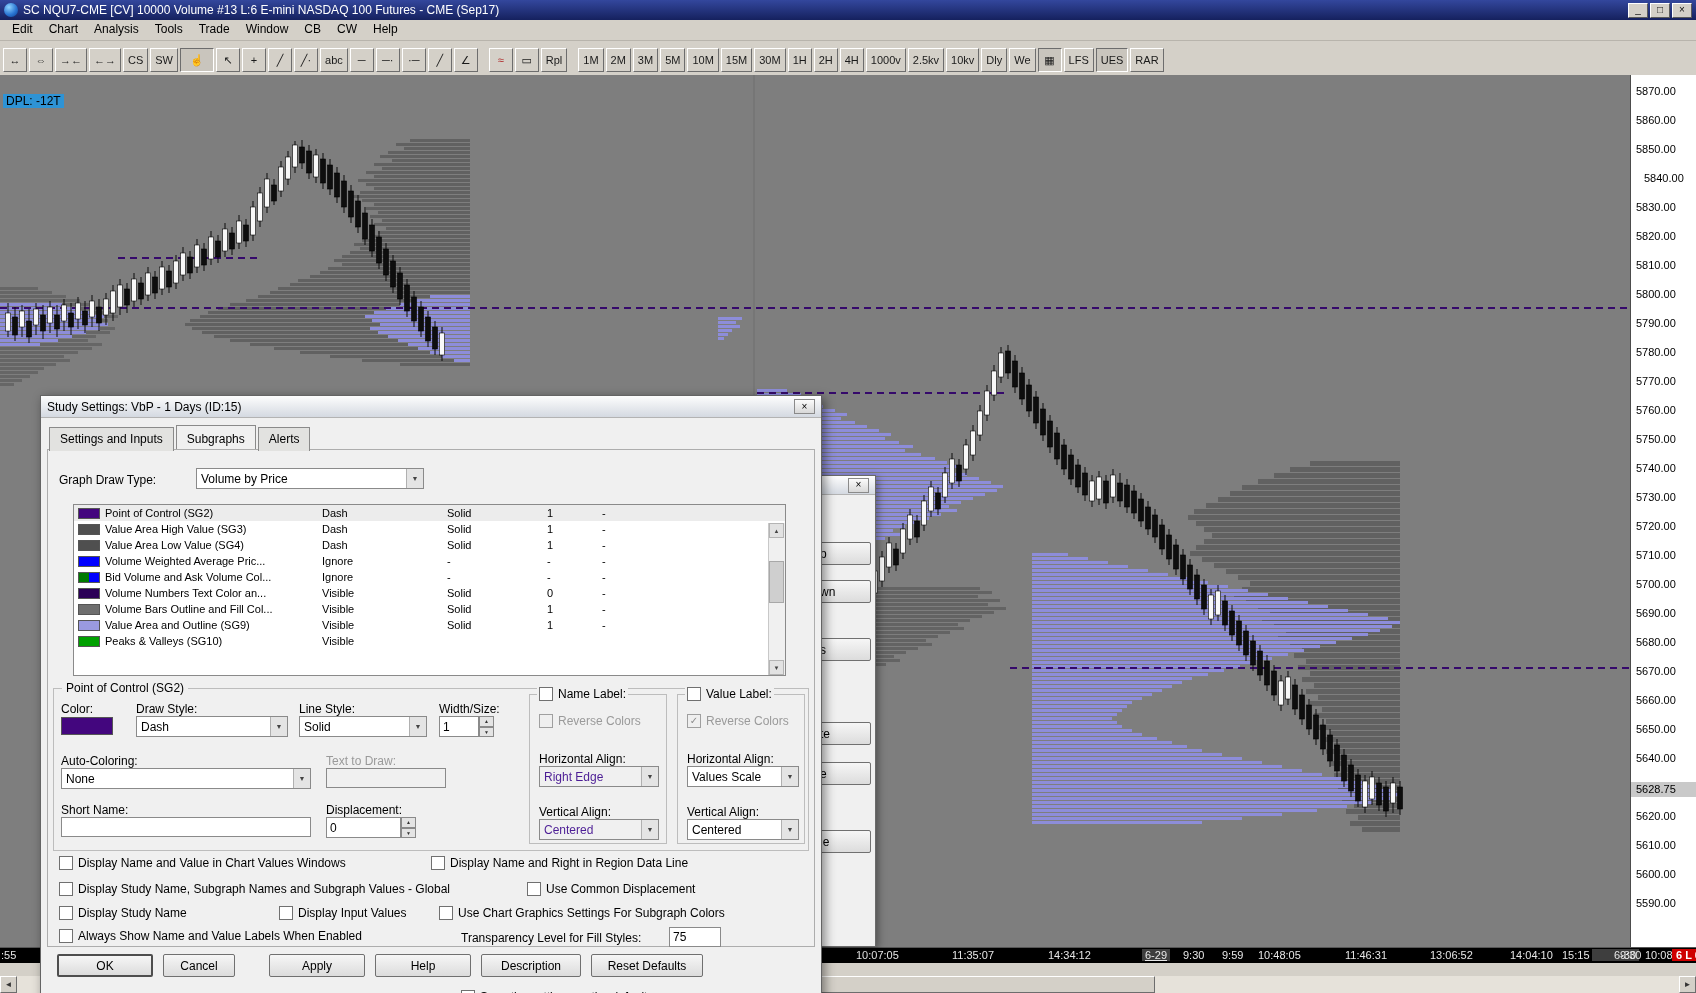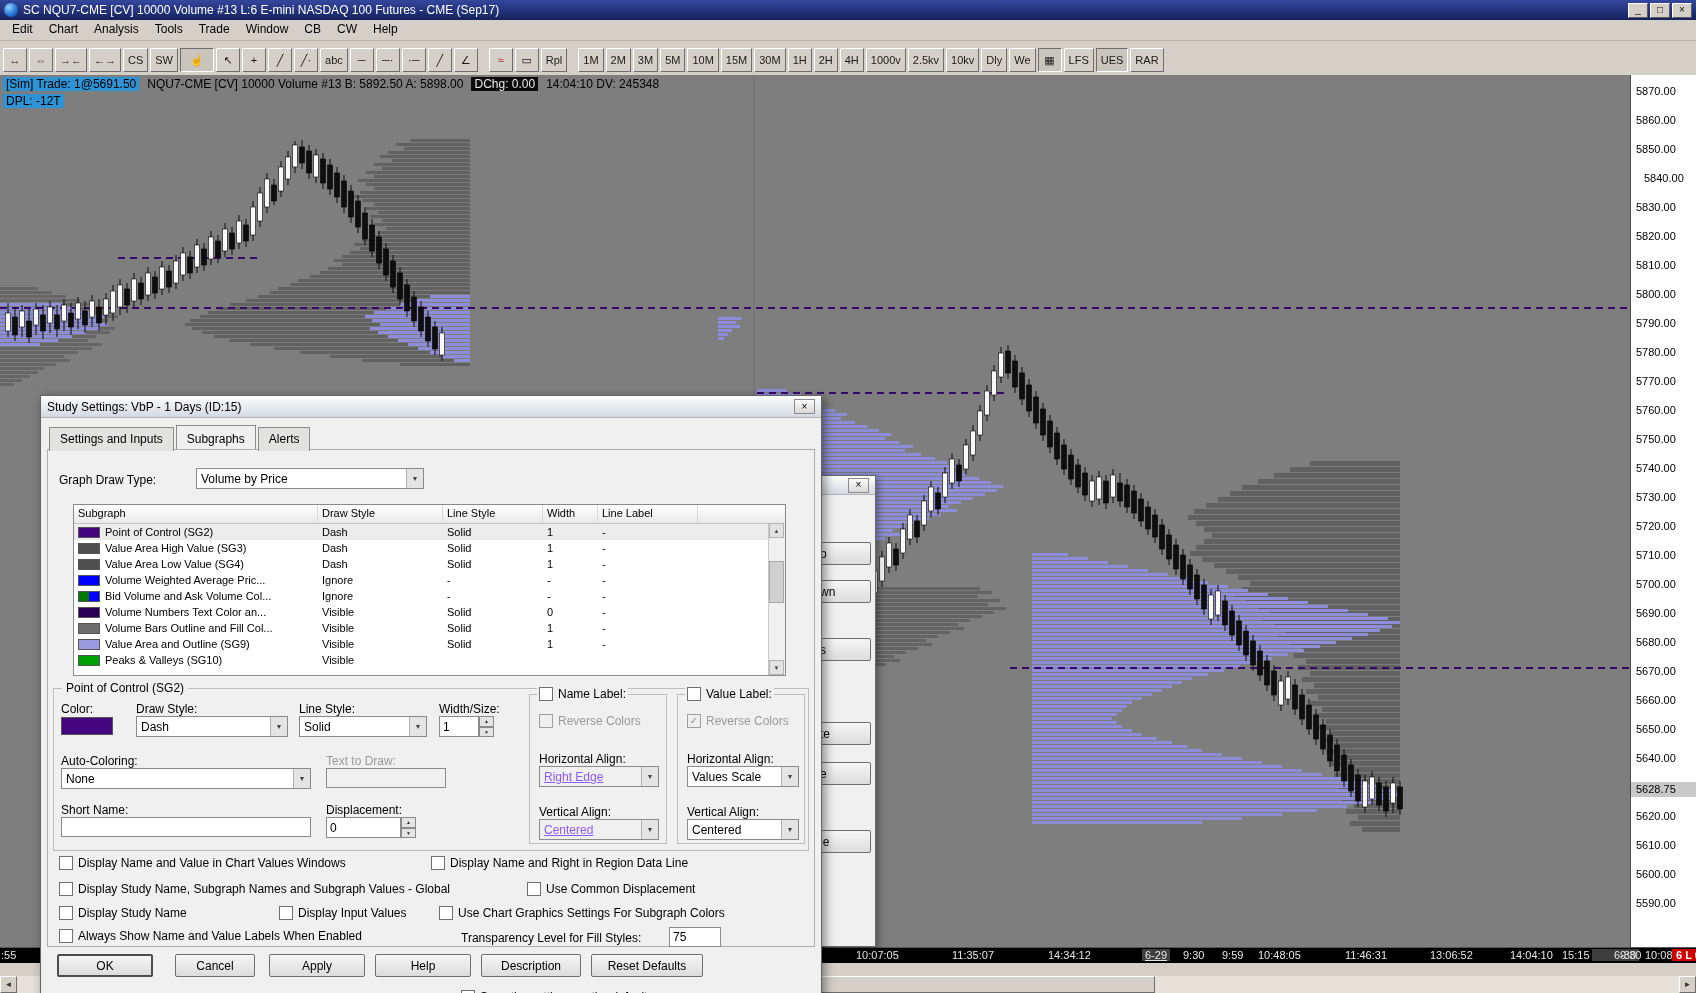--- a/index.html
+++ b/index.html
@@ -77,21 +77,21 @@
   .tab-frame { position:absolute; left:6px; top:53px; width:766px; height:496px;
                border:1px solid #adadad; background:transparent; }
   .lbl { position:absolute; white-space:nowrap; color:#000; }
   .lbl.dis { color:#9a9a9a; }
   .combo { position:absolute; height:21px; background:#fff; border:1px solid #8a8a8a;
            display:flex; align-items:center; box-sizing:border-box; }
   .combo .cv { flex:1; padding:0 4px; overflow:hidden; white-space:nowrap; }
   .combo .ca { width:16px; height:100%; background:#e4e4e4; border-left:1px solid #b0b0b0;
                font-size:7px; display:flex; align-items:center; justify-content:center; color:#444; }
   .combo.disabled { background:#f0f0f0; }
-  .combo.disabled .cv { color:#8b5cf6;text-decoration:underline; }
+  .combo.disabled .cv { color:#4c1d95; }
   .inputbox { position:absolute; height:20px; border:1px solid #8a8a8a; background:#fff;
               font:inherit; padding:0 3px; box-sizing:border-box; }
   .inputbox.disabled { background:#f0f0f0; }
   .spin { position:absolute; height:21px; display:flex; box-sizing:border-box; }
   .spin input { flex:1; min-width:0; border:1px solid #8a8a8a; padding:0 3px; font:inherit; }
   .spin .sb { width:15px; display:flex; flex-direction:column; }
   .spin .sb div { flex:1; border:1px solid #8a8a8a; background:#e4e4e4; font-size:5px;
                   text-align:center; line-height:8px; color:#333; }
   .cb { position:absolute; display:flex; align-items:center; gap:5px; white-space:nowrap; }
   .cbx { width:12px; height:12px; border:1px solid #707070; background:#fff; flex:0 0 12px;
@@ -819,26 +819,20 @@
         <rect x="1369.5" y="702" width="5" height="22" fill="#f8f8f8" stroke="#000" stroke-width="0.6"></rect>
         <line x1="1379" y1="702" x2="1379" y2="736" stroke="#0c0c0c" stroke-width="1"></line>
         <rect x="1376.5" y="708" width="5" height="22" fill="#0e0e0e" stroke="#000" stroke-width="0.6"></rect>
         <line x1="1386" y1="706" x2="1386" y2="742" stroke="#0c0c0c" stroke-width="1"></line>
         <rect x="1383.5" y="712" width="5" height="24" fill="#0e0e0e" stroke="#000" stroke-width="0.6"></rect>
         <line x1="1393" y1="702" x2="1393" y2="738" stroke="#0c0c0c" stroke-width="1"></line>
         <rect x="1390.5" y="708" width="5" height="20" fill="#f8f8f8" stroke="#000" stroke-width="0.6"></rect>
         <line x1="1400" y1="706" x2="1400" y2="740" stroke="#0c0c0c" stroke-width="1"></line>
         <rect x="1397.5" y="712" width="5" height="22" fill="#0e0e0e" stroke="#000" stroke-width="0.6"></rect>
       </svg>
-    <div class="ov-row" style="top:2px">
-      <span class="badge-blue">[Sim]  Trade: 1@5691.50</span>
-      <span>NQU7-CME [CV]  10000 Volume   #13 B: 5892.50 A: 5898.00</span>
-      <span class="badge-dark">DChg: 0.00</span>
-      <span>14:04:10 DV: 245348</span>
-    </div>
     <div class="ov-row" style="top:19px">
       <span class="badge-blue">DPL: -12T</span>
     </div>
   </div>
   <div class="price-scale">
       <div class="scale-label" style="top: 10px;">5870.00</div>
       <div class="scale-label" style="top: 39px;">5860.00</div>
       <div class="scale-label" style="top: 68px;">5850.00</div>
       <div class="scale-label" style="top: 97px; margin-left: 8px;">5840.00</div>
       <div class="scale-label" style="top: 126px;">5830.00</div>
@@ -922,27 +916,20 @@
   </div>
   <div class="tab-frame"></div>
 
   <div class="lbl" style="left:18px;top:77px">Graph Draw Type:</div>
   <div class="combo" style="left:155px;top:72px;width:228px">
     <span class="cv">Volume by Price</span>
       <span class="ca">▼</span>
   </div>
 
   <div class="sg-table">
-    <div class="table-header">
-        <div class="th" style="width: 244px;">Subgraph</div>
-        <div class="th" style="width: 125px;">Draw Style</div>
-        <div class="th" style="width: 100px;">Line Style</div>
-        <div class="th" style="width: 55px;">Width</div>
-        <div class="th" style="width: 100px;">Line Label</div>
-      </div>
     <div>
         <div class="tr sel">
           <div class="td name-td" style="width: 244px;">
             <div class="swatch" style="background: rgb(67, 6, 126);"></div>
             <span>Point of Control (SG2)</span>
           </div>
           <div class="td" style="width: 125px;">Dash</div>
           <div class="td" style="width: 100px;">Solid</div>
           <div class="td" style="width: 55px;">1</div>
           <div class="td" style="width: 100px;">-</div>
@@ -1151,21 +1138,21 @@
       <span class="cbl">Use Chart Graphics Settings For Subgraph Colors</span>
   </div>
   <div class="cb" style="left:18px;top:533px">
     <span class="cbx"></span>
       <span class="cbl">Always Show Name and Value Labels When Enabled</span>
   </div>
   <div class="lbl" style="left:420px;top:535px">Transparency Level for Fill Styles:</div>
   <input class="inputbox" style="left: 628px; top: 531px; width: 52px;" value="75">
 
   <button class="btn primary" style="left:16px;top:558px;width:96px">OK</button>
-  <button class="btn" style="left:134px;top:558px;width:80px">Cancel</button>
+  <button class="btn" style="left:122px;top:558px;width:72px">Cancel</button>
   <button class="btn" style="left:228px;top:558px;width:96px">Apply</button>
   <button class="btn" style="left:334px;top:558px;width:96px">Help</button>
   <button class="btn" style="left:440px;top:558px;width:100px">Description</button>
   <button class="btn" style="left:550px;top:558px;width:112px">Reset Defaults</button>
 
   <div class="cb" style="left:420px;top:594px">
     <span class="cbx"></span>
       <span class="cbl">Save the settings as the default</span>
   </div>
 </div>

